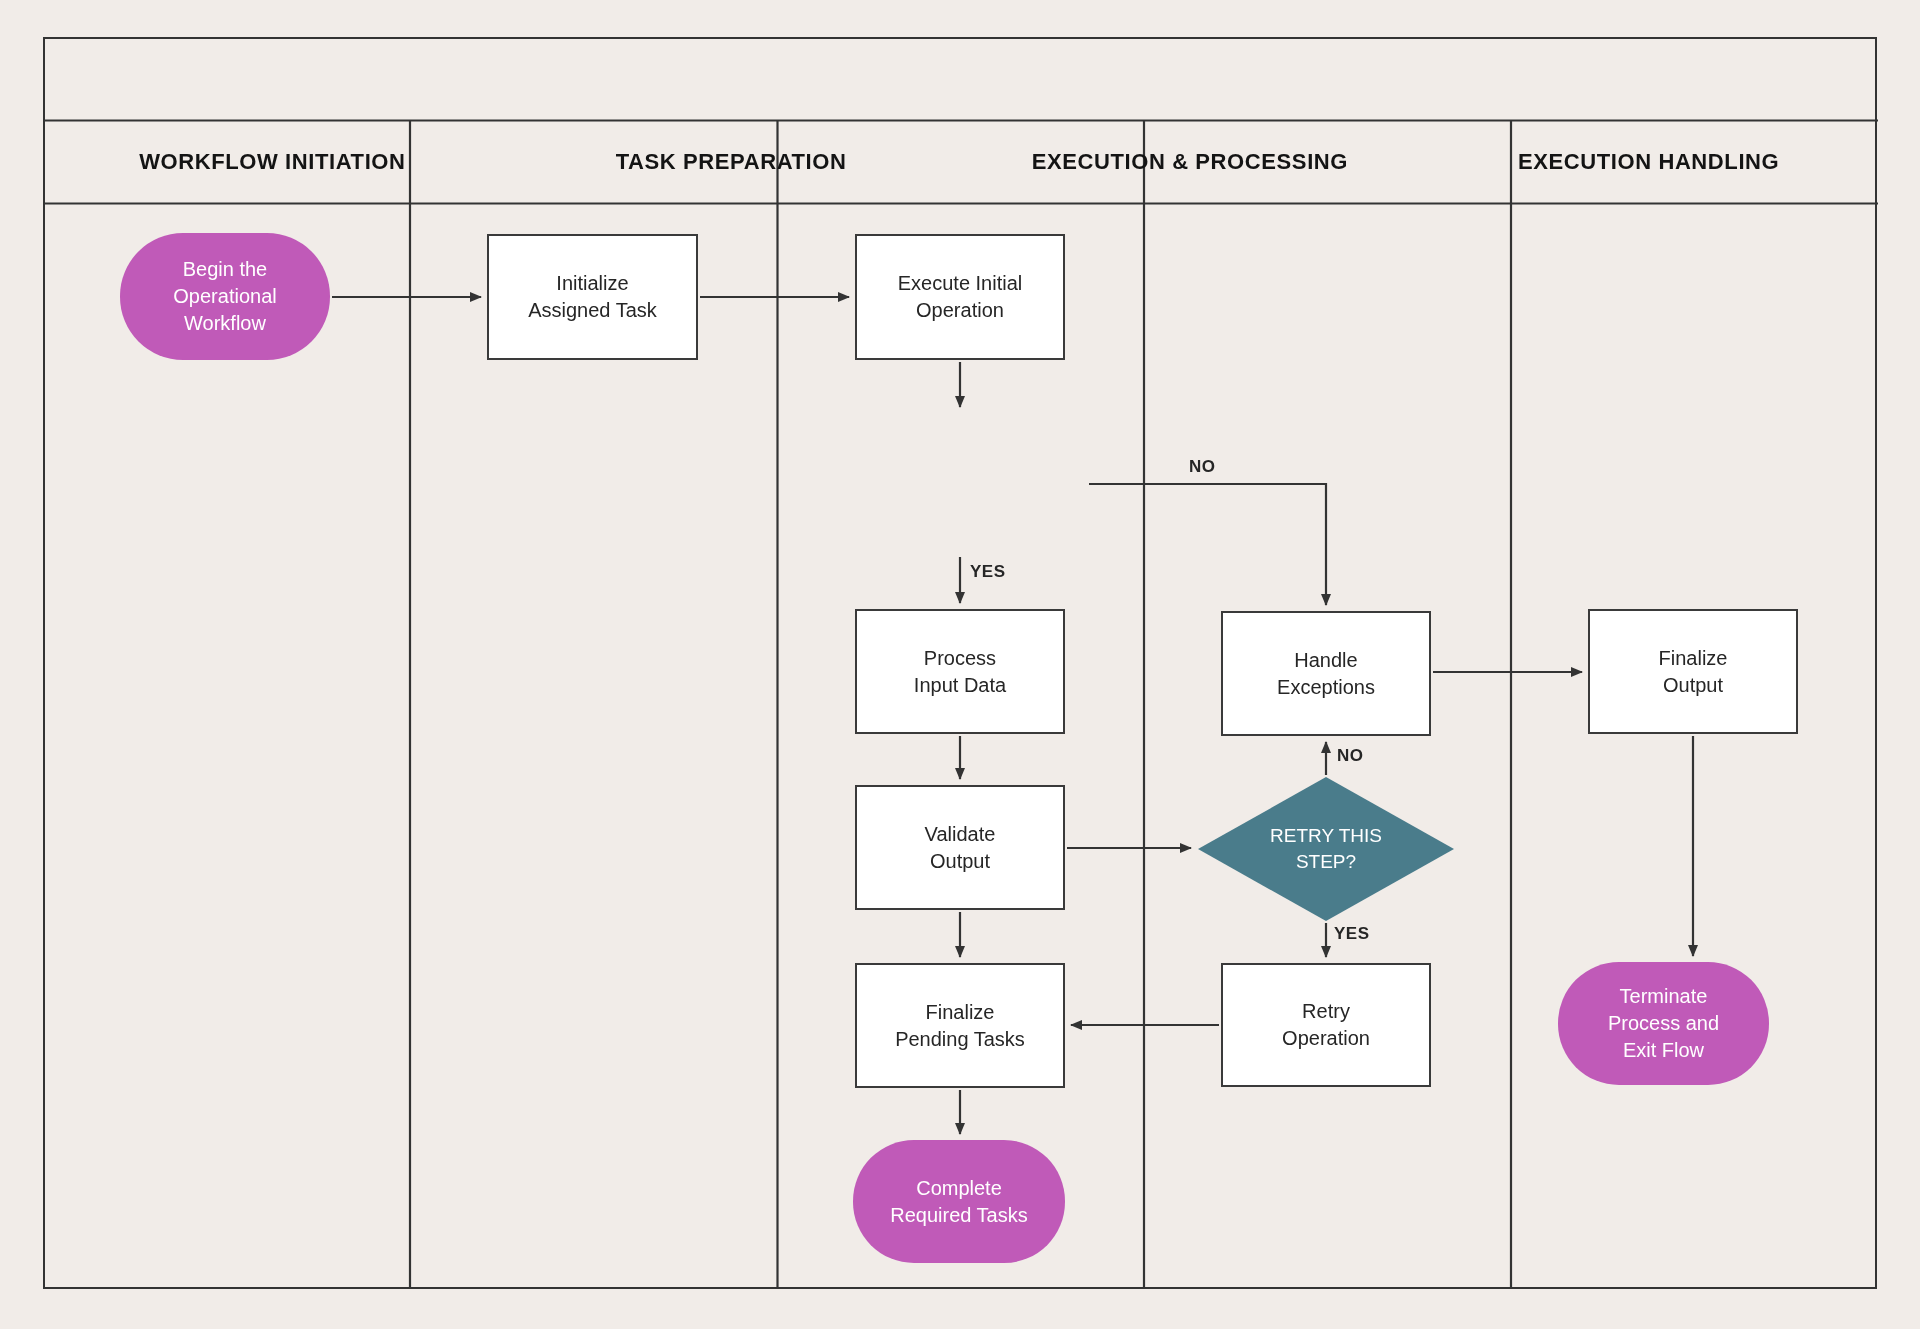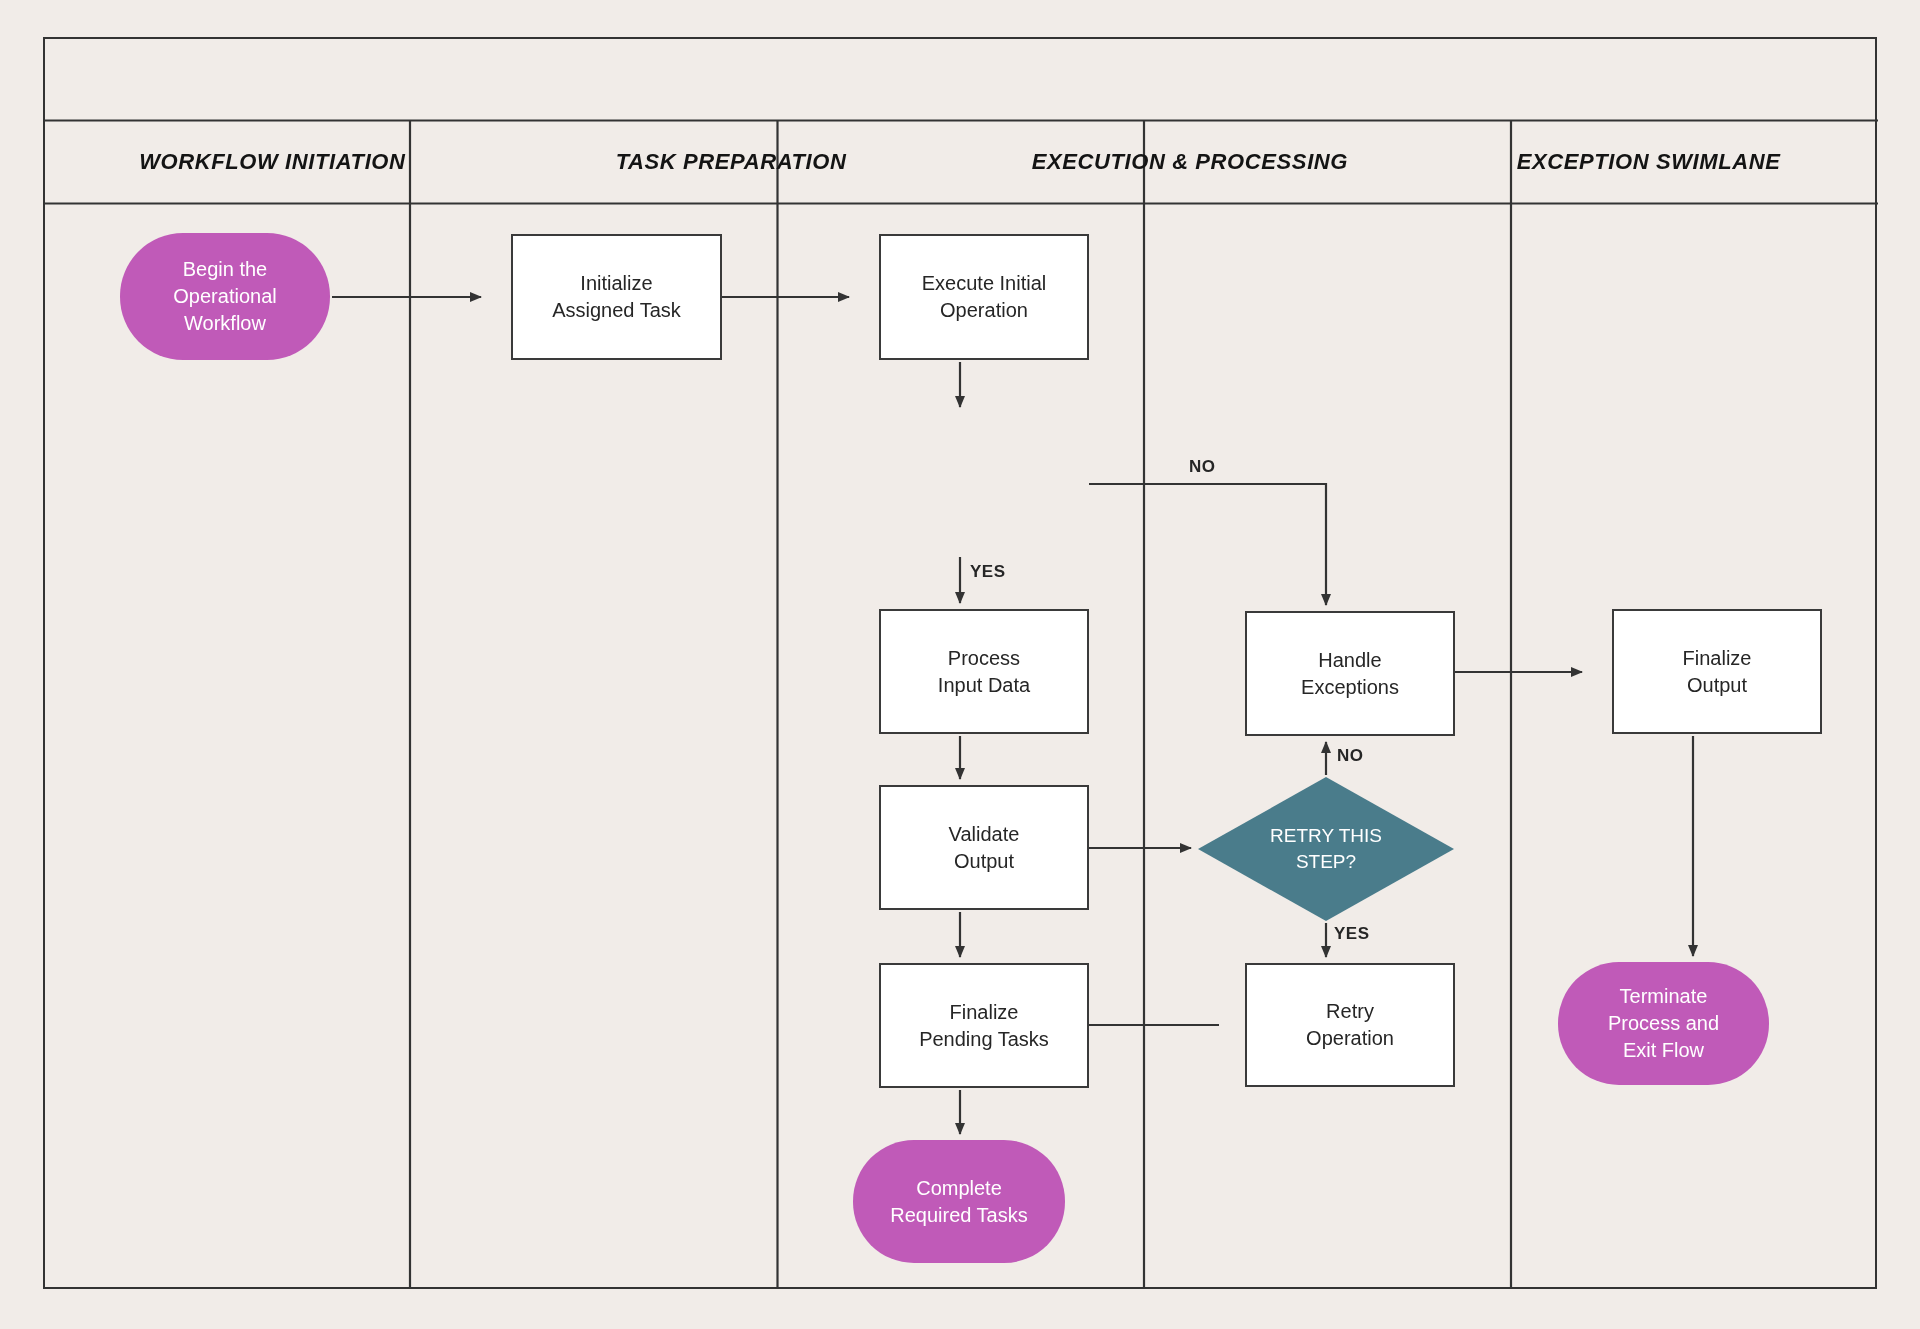--- a/index.html
+++ b/index.html
@@ -42,21 +42,20 @@
   .lane-header-cell {
     flex: 1 1 0;
     display: flex;
     align-items: center;
     justify-content: center;
     font-size: 22px;
     font-weight: 700;
     letter-spacing: 0.6px;
     color: var(--title-text, #141414);
     text-align: center;
-    font-style: italic;
   }
   svg.lines-layer {
     position: absolute;
     left: 0; top: 0;
     z-index: 1;
   }
   svg.lines-layer line, svg.lines-layer polyline, svg.lines-layer rect {
     stroke: var(--line, #333333);
     fill: none;
   }
@@ -68,21 +67,20 @@
     text-align: center;
     font-size: 20px;
     line-height: 27px;
     white-space: pre-line;
     z-index: 3;
   }
   .node.process {
     background: var(--process-fill, #ffffff);
     border: 2px solid var(--shape-border, #3a3a3a);
     color: var(--node-text, #262626);
-    margin-left: 24px;
   }
   .node.terminator {
     background: var(--terminator-fill, #c05ab8);
     color: var(--light-text, #ffffff);
   }
   .node.decision {
     background: var(--decision-fill, #4a7c8b);
     color: var(--light-text, #ffffff);
     clip-path: polygon(50% 0%, 100% 50%, 50% 100%, 0% 50%);
     font-size: 19px;
@@ -102,21 +100,21 @@
 
 <div id="stage">
 
   <div class="chart-border"></div>
 
 
   <div class="lane-header-row">
     <div class="lane-header-cell">WORKFLOW INITIATION</div>
     <div class="lane-header-cell">TASK PREPARATION</div>
     <div class="lane-header-cell">EXECUTION &amp; PROCESSING</div>
-    <div class="lane-header-cell">EXCEPTION SWIMLANE</div>
+    <div class="lane-header-cell">EXECUTION HANDLING</div>
   </div>
 
   <svg class="lines-layer" width="1920" height="1329" viewBox="0 0 1920 1329">
     <defs>
       <marker id="arrow" markerWidth="14" markerHeight="12" refX="11" refY="5" orient="auto" markerUnits="userSpaceOnUse">
         <path d="M0,0 L12,5 L0,10 Z" fill="var(--line, #333333)" stroke="none"></path>
       </marker>
     </defs>
 
     <line x1="43" y1="120.5" x2="1878" y2="120.5" stroke-width="2.2"></line>

